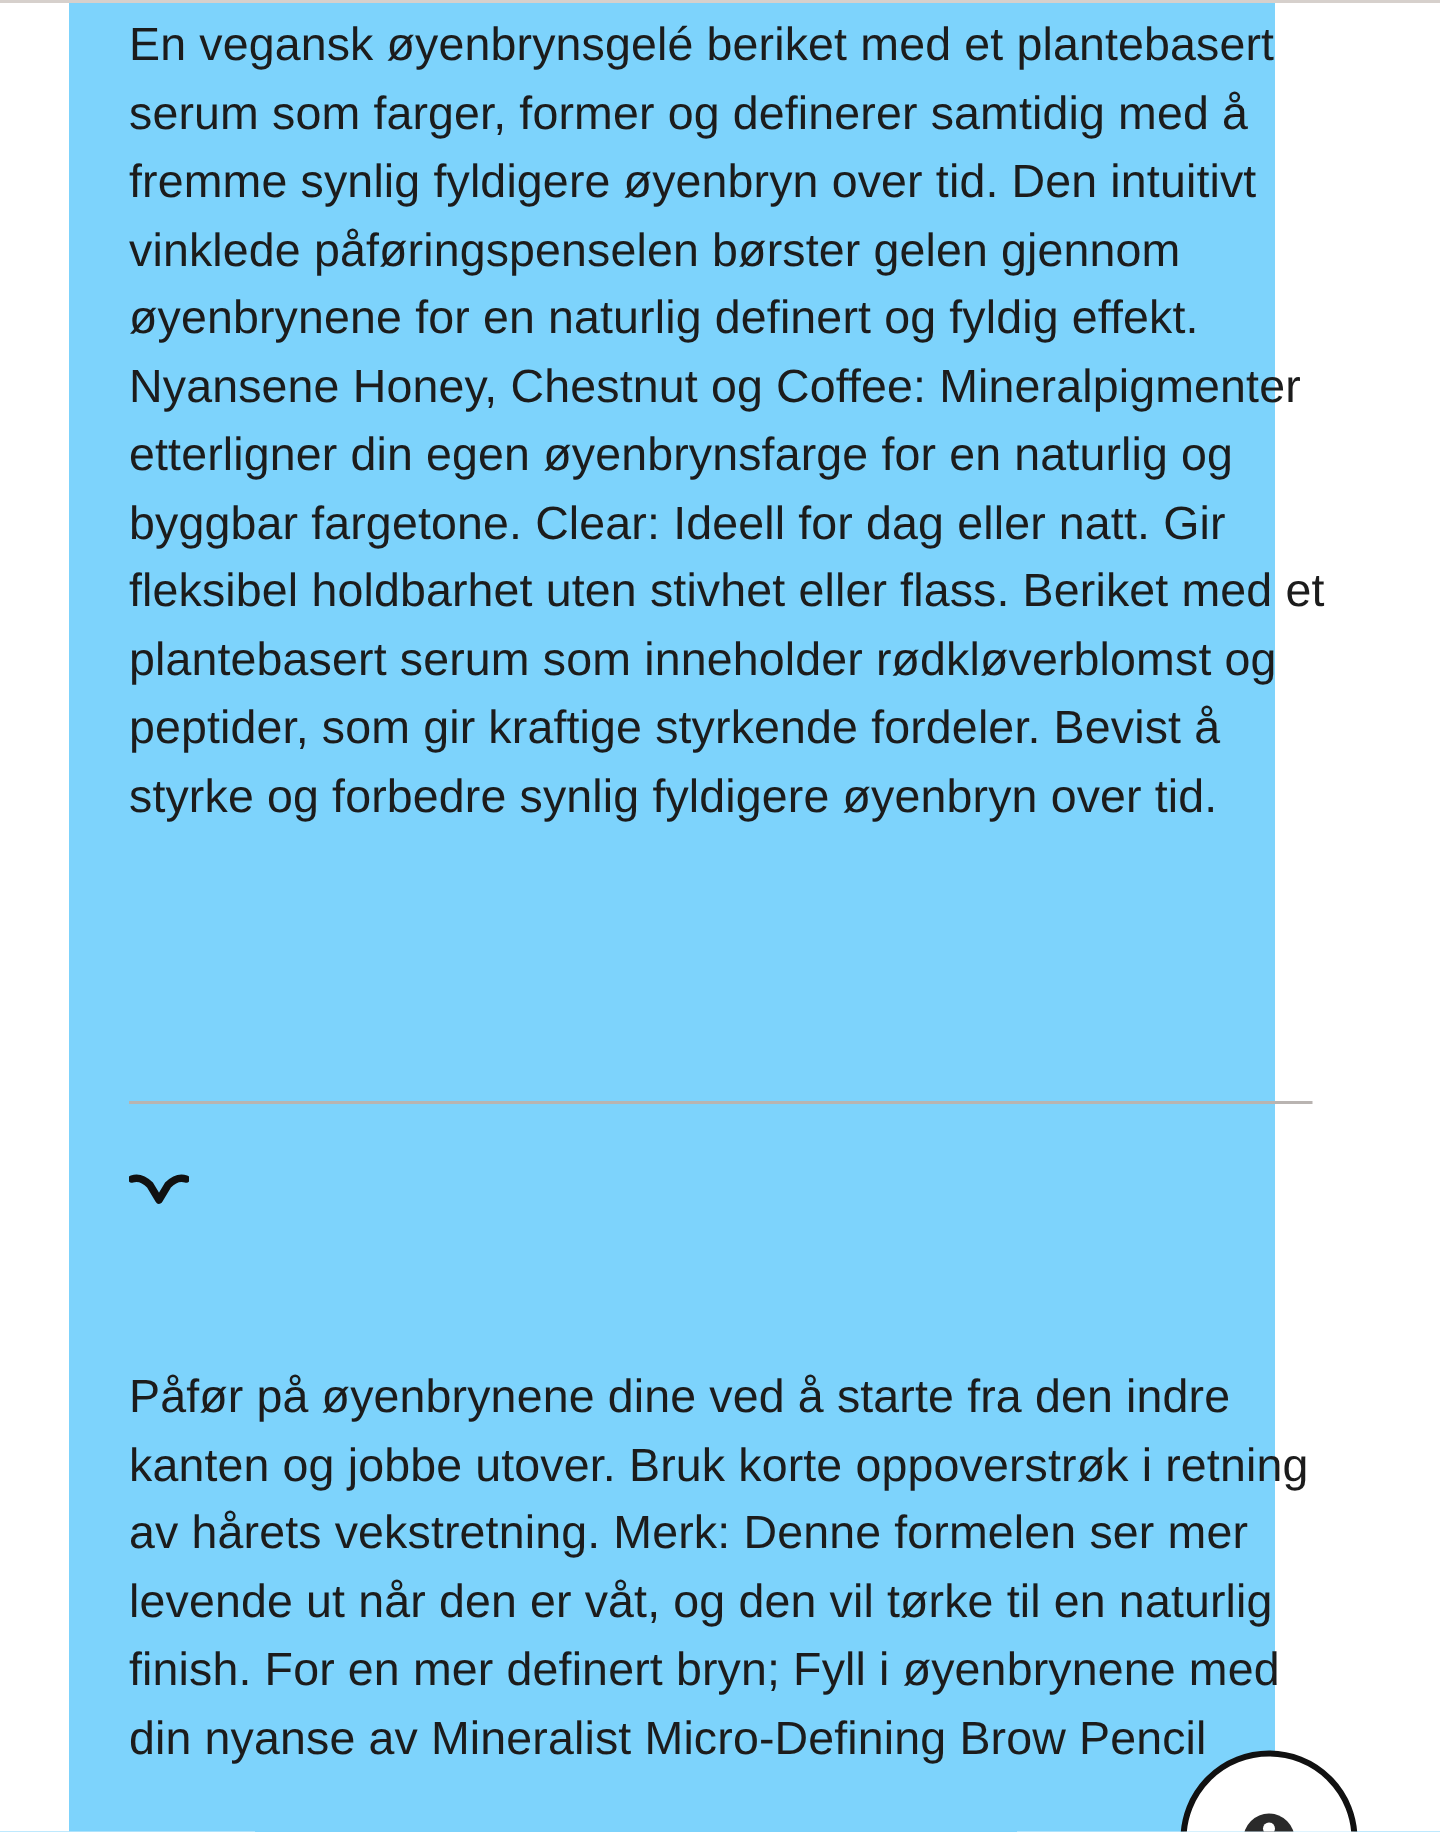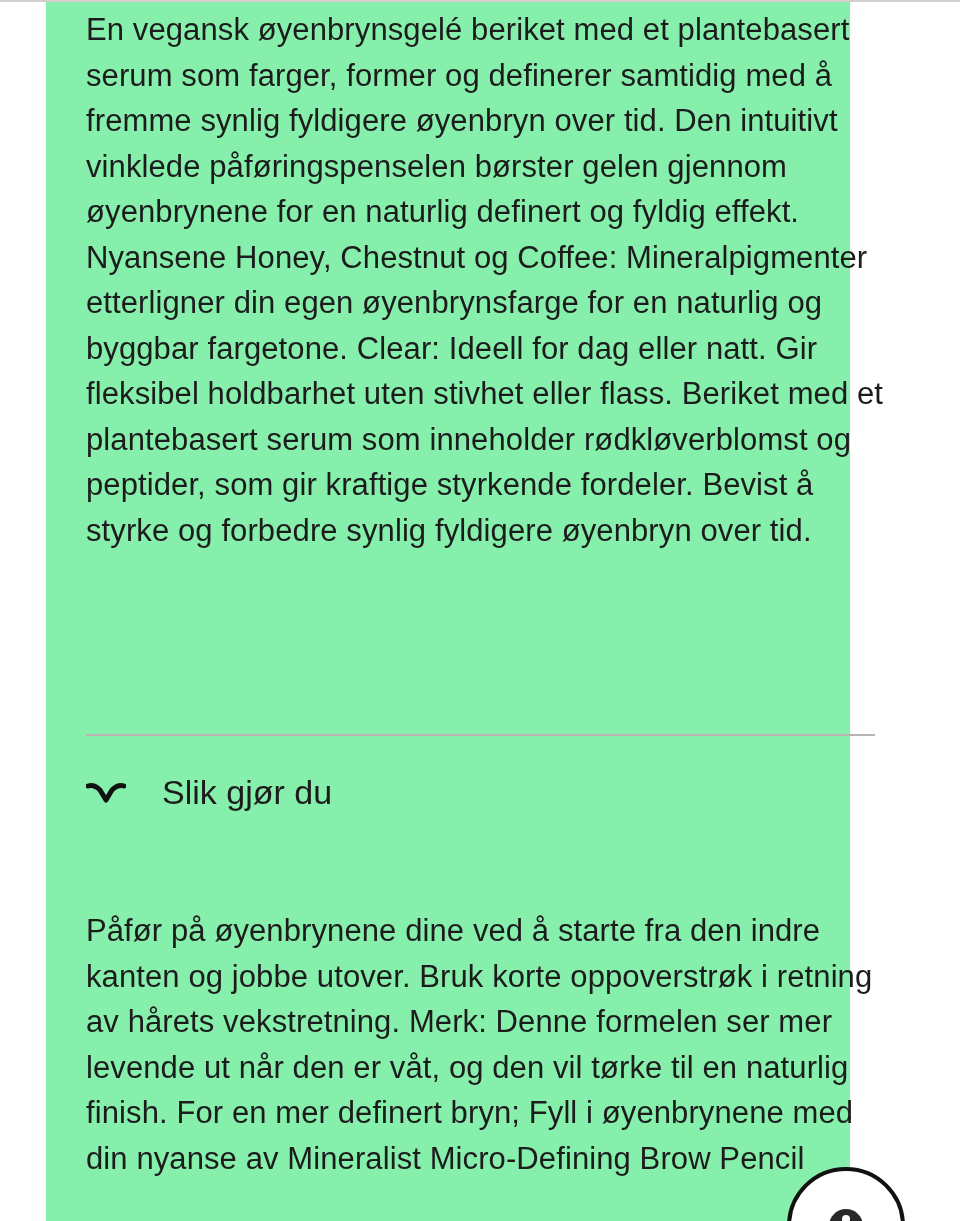--- a/index.html
+++ b/index.html
@@ -6,21 +6,21 @@
     body {
       width: 960px; height: 1221px; overflow: hidden;
       background: #ffffff;
       position: relative;
       font-family: "Liberation Sans", sans-serif;
       color: #1c1c1c;
     }
     .top-edge { position: absolute; left: 0; top: 0; width: 960px; height: 2px; background: #d6d0cc; }
     .panel {
       position: absolute; left: 46px; top: 2px; width: 804px; height: 1219px;
-      background: #86efac;
+      background: #7dd3fc;
     }
     .body-text {
       position: absolute; left: 40px; width: 800px;
       font-size: 31px; line-height: 45.5px; letter-spacing: 0.1px;
       margin: 0; color: #1c1c1c;
     }
     .desc { top: 5px; }
     .divider { position: absolute; left: 40px; top: 732px; width: 789px; height: 2px; background: #b9b4b1; }
     .section-header {
       position: absolute; left: 40px; top: 762px; height: 56px;
@@ -52,21 +52,20 @@
   <p class="body-text desc">En vegansk øyenbrynsgelé beriket med et plantebasert serum som farger, former og definerer samtidig med å fremme synlig fyldigere øyenbryn over tid. Den intuitivt vinklede påføringspenselen børster gelen gjennom øyenbrynene for en naturlig definert og fyldig effekt. Nyansene Honey, Chestnut og Coffee: Mineralpigmenter etterligner din egen øyenbrynsfarge for en naturlig og byggbar fargetone. Clear: Ideell for dag eller natt. Gir fleksibel holdbarhet uten stivhet eller flass. Beriket med et plantebasert serum som inneholder rødkløverblomst og peptider, som gir kraftige styrkende fordeler. Bevist å styrke og forbedre synlig fyldigere øyenbryn over tid.</p>
 
   <div class="divider"></div>
 
   <div class="section-header">
     <span class="chevron">
       <svg width="40" height="24" viewBox="0 0 40 24">
         <path d="M2 6 Q8 4 14 10 L20 20 L26 10 Q32 4 38 6" fill="none" stroke="#111" stroke-width="5" stroke-linecap="round" stroke-linejoin="round"></path>
       </svg>
     </span>
-    <span class="section-title">Slik gjør du</span>
   </div>
 
   <p class="body-text howto">Påfør på øyenbrynene dine ved å starte fra den indre kanten og jobbe utover. Bruk korte oppoverstrøk i retning av hårets vekstretning. Merk: Denne formelen ser mer levende ut når den er våt, og den vil tørke til en naturlig finish. For en mer definert bryn; Fyll i øyenbrynene med din nyanse av Mineralist Micro-Defining Brow Pencil</p>
 </div>
 
 <div class="fab">
   <span class="fab-icon"></span>
 </div>
 
 </body></html>

